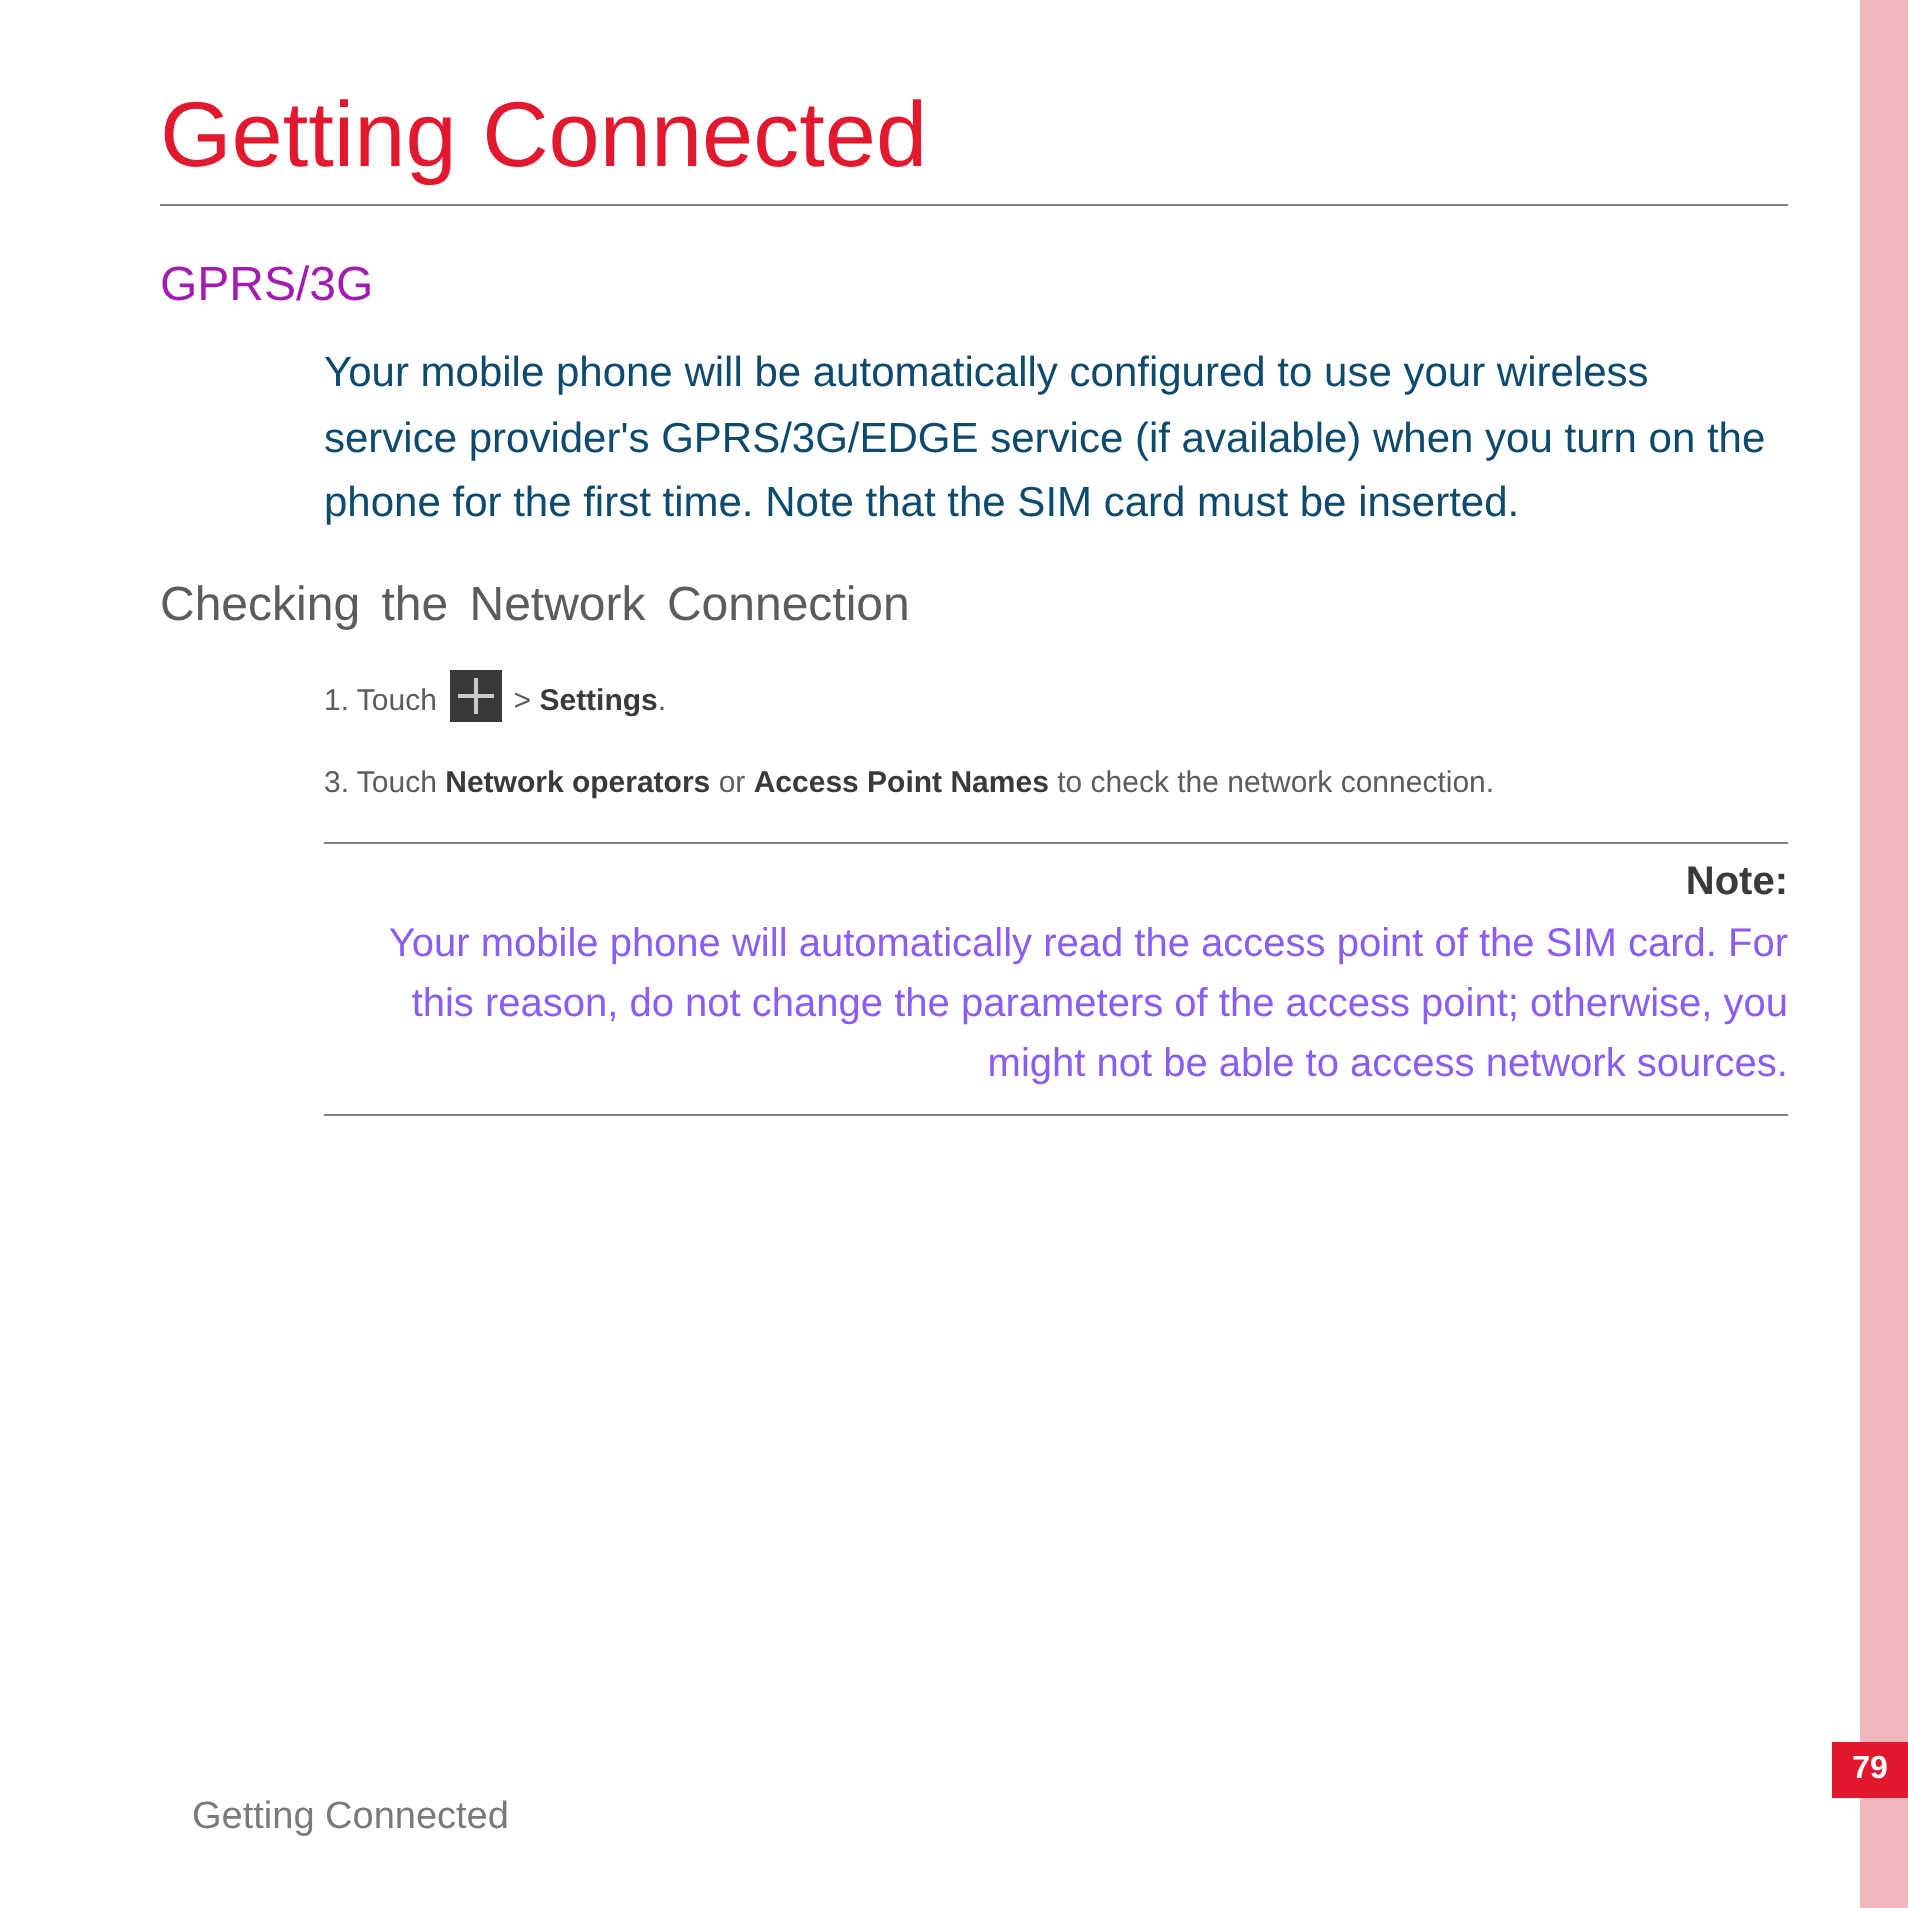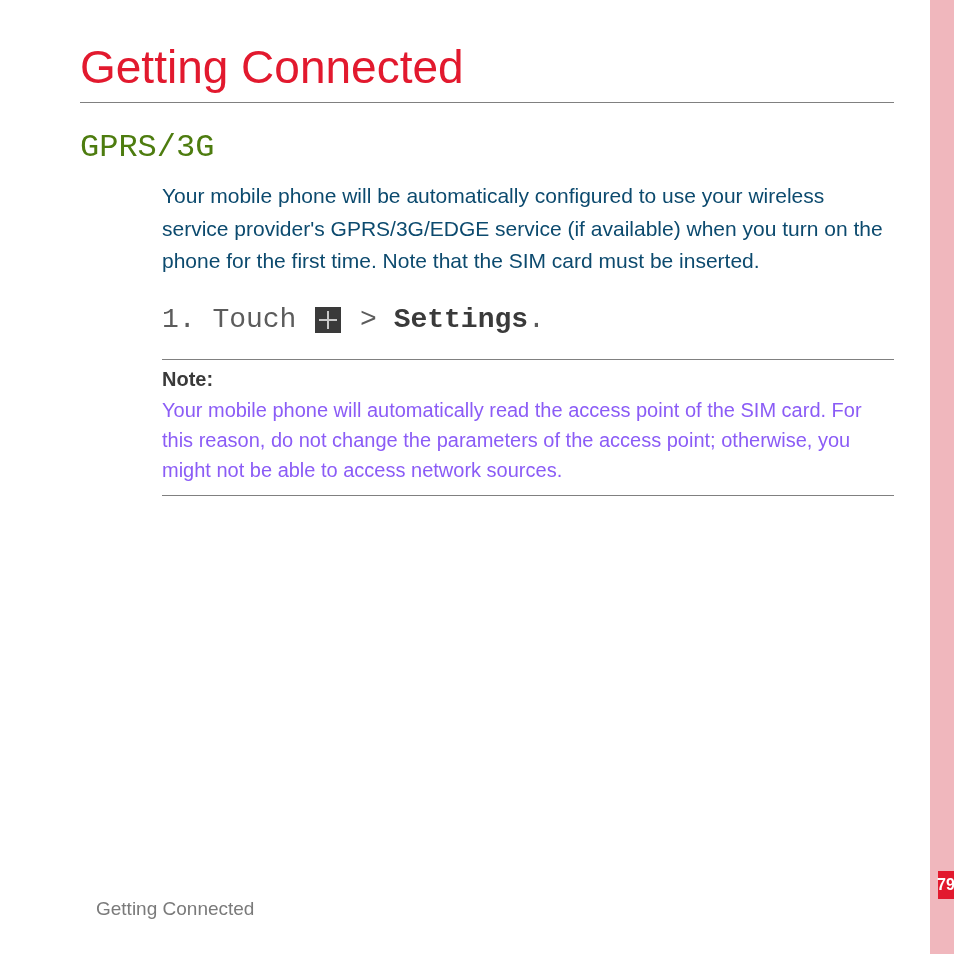--- a/index.html
+++ b/index.html
@@ -18,21 +18,21 @@
     right: 0;
     top: 0;
     width: 24px;
     height: 954px;
     background: #f0b7bd;
   }
   .page-number-box {
     position: absolute;
     right: 0;
     bottom: 55px;
-    width: 16px;
+    width: 38px;
     height: 28px;
     background: #e2192e;
     color: #ffffff;
     font-weight: bold;
     font-size: 16px;
     display: flex;
     align-items: center;
     justify-content: center;
   }
   .content {
@@ -43,52 +43,50 @@
   }
   .chapter-title {
     color: #e2192e;
     font-size: 46px;
     font-weight: 400;
     margin: 0 0 18px 0;
     border-bottom: 1px solid #808080;
     padding-bottom: 8px;
   }
   .section-title {
-    color: #4d7c0f;
-    font-size: 32px;
+    color: #a21caf;
+    font-size: 24px;
     font-weight: 400;
     margin: 26px 0 14px 0;
-    font-family: Liberation Mono, monospace;
   }
   .body-text {
     font-size: 21px;
     line-height: 1.55;
     color: #0c4a6e;
     margin: 0 0 20px 82px;
   }
   .subsection-title {
     color: #5c5c5c;
     font-size: 24px;
     font-weight: 400;
     margin: 10px 0 18px 0;
     word-spacing: 4px;
   }
   .step-list {
     margin: 0 0 12px 82px;
     padding: 0;
     list-style: none;
   }
   .step-list li {
-    font-size: 28px;
+    font-size: 15px;
     line-height: 1.55;
     color: #5c5c5c;
     margin-bottom: 18px;
     padding-left: 24px;
     text-indent: -24px;
-    font-family: Liberation Mono, monospace;
   }
   .app-icon {
     display: inline-block;
     width: 26px;
     height: 26px;
     background: #3a3a3a;
     vertical-align: -6px;
     position: relative;
     margin: 0 2px;
     text-indent: 0;
@@ -108,20 +106,21 @@
     left: 4px;
     top: 12px;
     width: 18px;
     height: 2px;
   }
   .note-block {
     margin: 5px 0 0 82px;
     border-top: 1px solid #808080;
     border-bottom: 1px solid #808080;
     padding: 8px 0 10px 0;
+    text-align: right;
   }
   .note-label {
     font-weight: bold;
     color: #3a3a3a;
     font-size: 20px;
   }
   .note-text {
     font-size: 20px;
     line-height: 1.5;
     color: #8b5cf6;
@@ -142,24 +141,28 @@
 <div class="side-tab"></div>
 <div class="page-number-box">79</div>
 
 <div class="content">
   <h1 class="chapter-title">Getting Connected</h1>
 
   <h2 class="section-title">GPRS/3G</h2>
 
   <p class="body-text">Your mobile phone will be automatically configured to use your wireless service provider's GPRS/3G/EDGE service (if available) when you turn on the phone for the first time. Note that the SIM card must be inserted.</p>
 
+  <h3 class="subsection-title">Checking  the  Network  Connection</h3>
 
   <ol class="step-list">
     <li>
       <span>1. Touch </span><span class="app-icon"></span><span> &gt; </span><b>Settings</b><span>.</span>
+    </li>
+    <li>
+      <span>3. Touch </span><b>Network operators</b><span> or </span><b>Access Point Names</b><span> to check the network connection.</span>
     </li>
   </ol>
 
   <div class="note-block">
     <div class="note-label">Note:</div>
     <p class="note-text">Your mobile phone will automatically read the access point of the SIM card. For this reason, do not change the parameters of the access point; otherwise, you might not be able to access network sources.</p>
   </div>
 </div>
 
 <div class="footer-label">Getting Connected</div>

